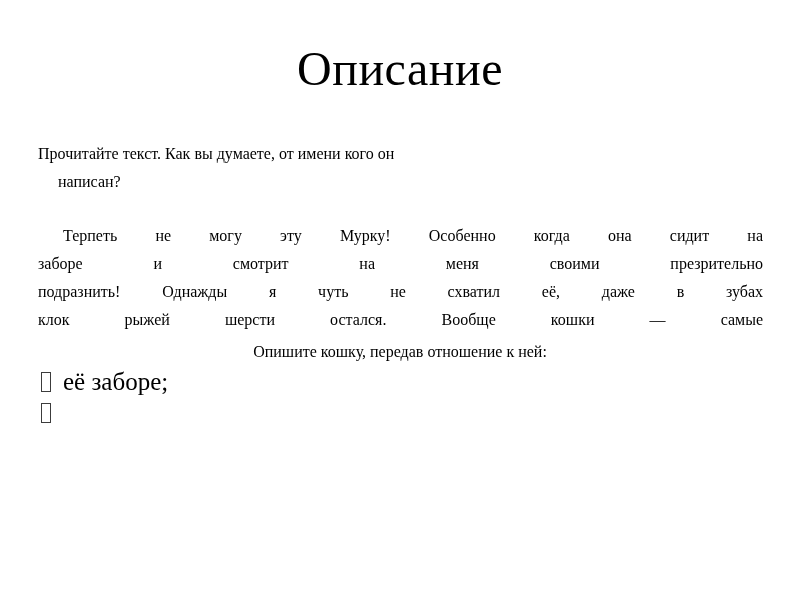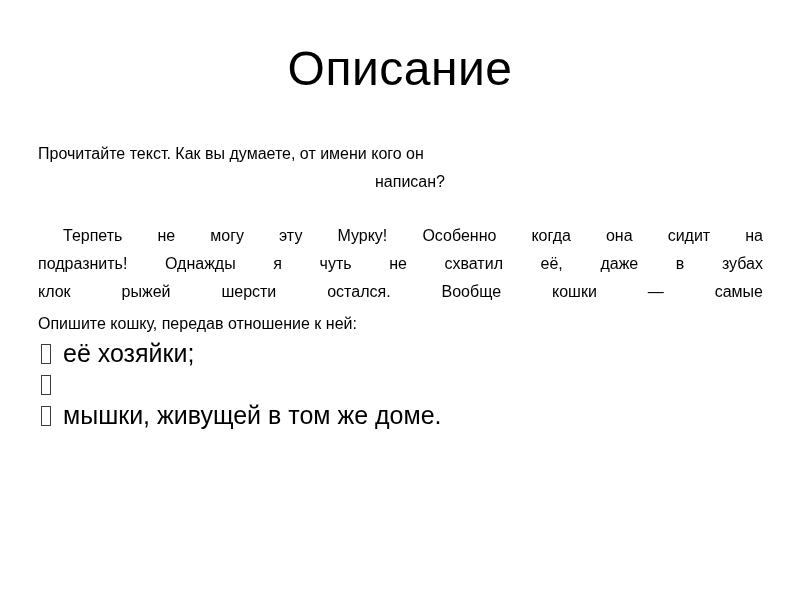--- a/index.html
+++ b/index.html
@@ -6,55 +6,55 @@
     margin: 0;
     padding: 0;
     background: #ffffff;
   }
   .slide {
     position: relative;
     width: 800px;
     height: 516px;
     background: #ffffff;
     color: #000000;
-    font-family: Liberation Sans, sans-serif;
+    font-family: Liberation Serif, serif;
     overflow: hidden;
   }
   .title {
     margin: 41px 0 0 0;
     font-size: 48px;
     font-weight: 400;
     line-height: 1.15;
     text-align: center;
     letter-spacing: 0.5px;
   }
   .bodytext {
     font-size: 16px;
     line-height: 28px;
   }
   .intro {
     margin: 44px 38px 0 38px;
   }
   .intro .cont {
     padding-left: 20px;
-    text-align: center;
   }
   .quote {
     margin: 26px 37px 0 38px;
   }
   .jline {
     text-align: justify;
     text-align-last: justify;
     text-justify: inter-word;
   }
   .jline.first {
     text-indent: 25px;
   }
   .prompt {
     margin: 4px 38px 0 38px;
+    text-align: center;
   }
   .tasks {
     list-style: none;
     margin: 0 0 0 38px;
     padding: 0;
     font-size: 25px;
     line-height: 31px;
   }
   .tofu {
     display: inline-block;
@@ -73,31 +73,29 @@
 
   <h1 class="title">Описание</h1>
 
   <div class="intro bodytext">
     <div class="line">Прочитайте текст. Как вы думаете, от имени кого он</div>
     <div class="line cont">написан?</div>
   </div>
 
   <div class="quote bodytext">
     <div class="jline first">Терпеть не могу эту Мурку! Особенно когда она сидит на</div>
+    <div class="jline">заборе и смотрит на меня своими презрительно</div>
     <div class="jline">подразнить! Однажды я чуть не схватил её, даже в зубах</div>
     <div class="jline">клок рыжей шерсти остался. Вообще кошки — самые</div>
   </div>
 
   <div class="prompt bodytext">Опишите кошку, передав отношение к ней:</div>
 
   <ul class="tasks">
     <li>
-      <span class="tofu"></span><span>её хозяйки;</span>
+      <span class="tofu"></span><span>её заборе;</span>
     </li>
     <li>
       <span class="tofu"></span>
-    </li>
-    <li>
-      <span class="tofu"></span><span>мышки, живущей в том же доме.</span>
     </li>
   </ul>
 
 </div>
 
 </body></html>

